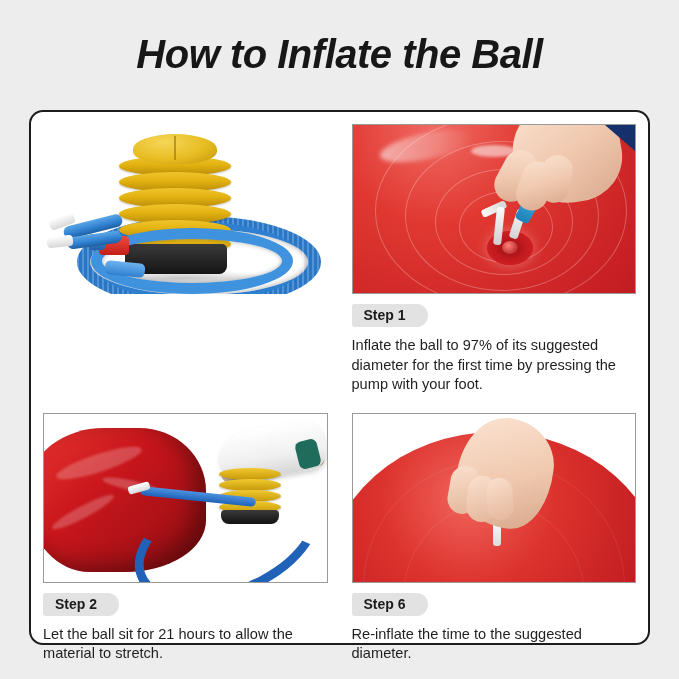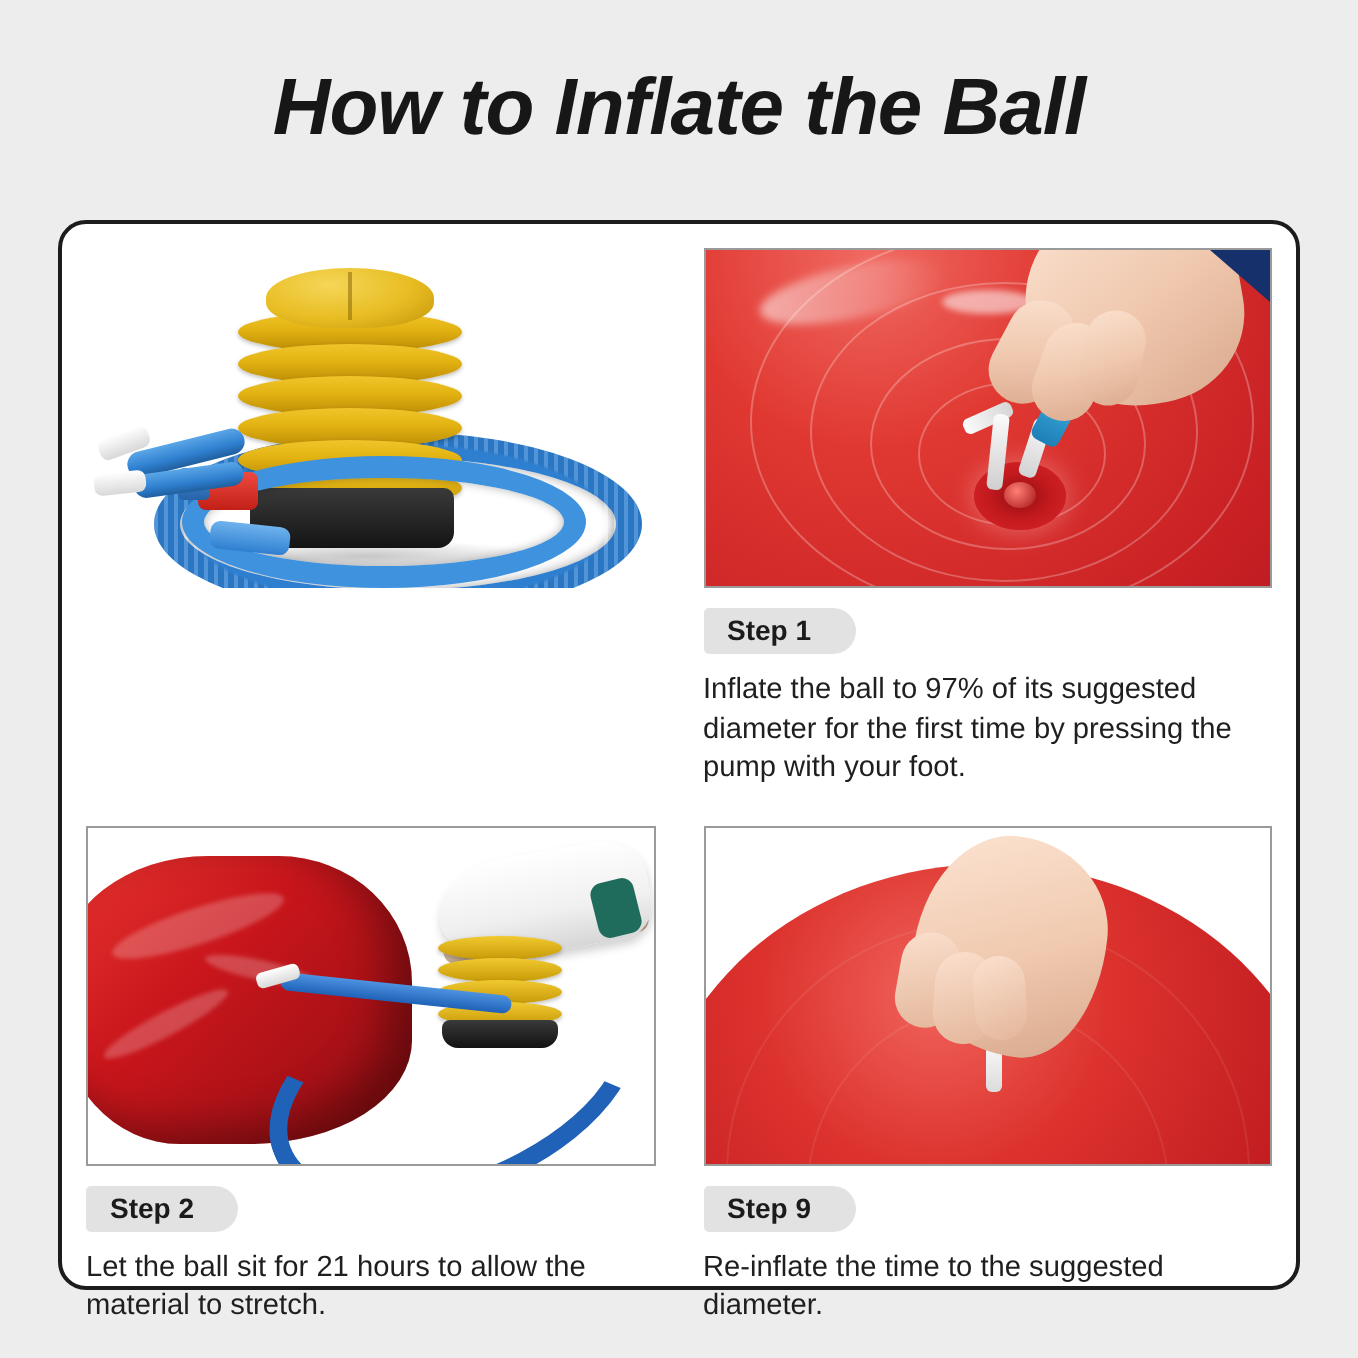--- a/index.html
+++ b/index.html
@@ -541,19 +541,19 @@
             <div class="ball-low"></div>
             <div class="ring-line" style="left:10px;bottom:-130px;width:260px;height:250px;opacity:.3"></div>
             <div class="ring-line" style="left:50px;bottom:-112px;width:180px;height:190px;opacity:.3"></div>
             <div class="plug-white"></div>
             <div class="hand2"></div>
             <div class="knuckle" style="left:96px;top:52px;width:30px;height:48px;transform:rotate(10deg)"></div>
             <div class="knuckle" style="left:114px;top:62px;width:30px;height:46px;transform:rotate(4deg)"></div>
             <div class="knuckle" style="left:134px;top:64px;width:26px;height:42px;transform:rotate(-4deg)"></div>
           </div>
         </div>
-        <div class="badge">Step 9</div>
+        <div class="badge">Step 6</div>
         <div class="desc">Re-inflate the time to the suggested diameter.</div>
       </div>
 
     </div>
   </div>
 </div>
 
 </body></html>

